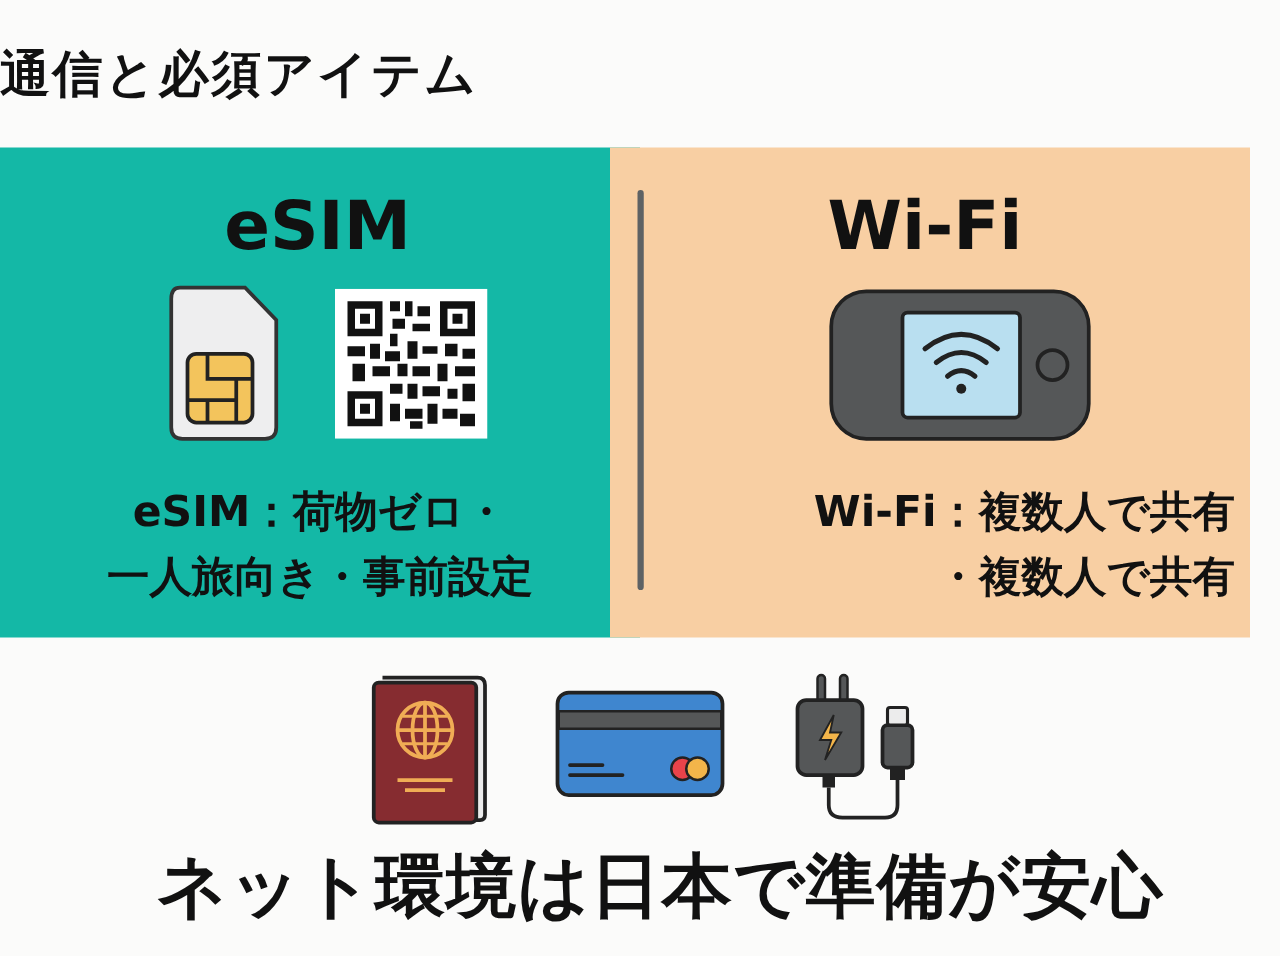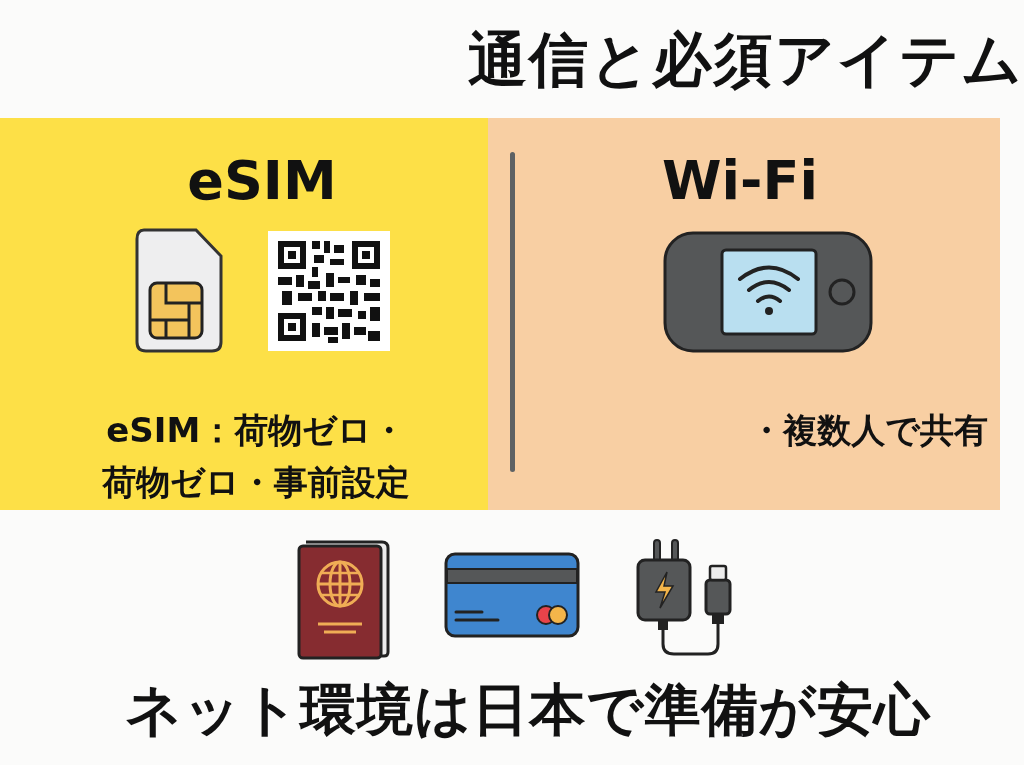--- a/index.html
+++ b/index.html
@@ -1,27 +1,27 @@
 <!DOCTYPE html>
 <html><head>
 <meta charset="utf-8">
 <style>
   html, body { margin:0; padding:0; }
   body { width:1024px; height:765px; background:#fbfbfa; position:relative; overflow:hidden;
          font-family:"DejaVu Sans", "Liberation Sans", sans-serif; color:#111; }
-  .title { position:absolute; top:22px; left:0; width:1024px; text-align:right;
-           font-size:59px; font-weight:bold; letter-spacing:2px; line-height:76px; }
+  .title { position:absolute; top:22px; left:0; width:1024px; text-align:left;
+           font-size:40px; font-weight:bold; letter-spacing:2px; line-height:76px; }
   .panel { position:absolute; top:118px; height:392px; }
-  .panel.left { left:0; width:512px; background:#fde047;padding-left:16px; }
+  .panel.left { left:0; width:512px; background:#14b8a6; }
   .panel.right { left:488px; width:512px; background:#f8cfa3; }
   .divider { position:absolute; left:510px; top:152px; width:5px; height:320px; background:#5e6264; border-radius:3px; }
   .panel-heading { position:absolute; top:28px; width:100%; text-align:center; font-size:54px; font-weight:bold; line-height:70px; }
   .left .panel-heading { left:-2px; }
   .right .panel-heading { left:-4px; }
-  .desc { position:absolute; font-size:34px; font-weight:bold; line-height:52px; white-space:nowrap;margin-top:20px; }
+  .desc { position:absolute; font-size:34px; font-weight:bold; line-height:52px; white-space:nowrap; }
   .left .desc { top:266px; left:0; width:512px; text-align:center; }
   .right .desc { top:266px; left:0; width:500px; text-align:right; }
   .icon { position:absolute; }
   .sim { left:134px; top:110px; }
   .qr { left:268px; top:113px; }
   .router { left:662px; top:230px; }
   .bottom-icons .icon { top:536px; }
   .passport { left:296px; }
   .card { left:444px; top:552px !important; }
   .charger { left:632px; }
@@ -30,27 +30,28 @@
 </style>
 </head>
 <body>
 
 <div class="title">通信と必須アイテム</div>
 
 <div class="panel left">
   <div class="panel-heading">eSIM</div>
   <div class="desc">
     <div>eSIM：荷物ゼロ・</div>
-    <div>荷物ゼロ・事前設定</div>
+    <div>一人旅向き・事前設定</div>
   </div>
 </div>
 
 <div class="panel right">
   <div class="panel-heading">Wi-Fi</div>
   <div class="desc">
+    <div>Wi-Fi：複数人で共有</div>
     <div>・複数人で共有</div>
   </div>
 </div>
 
 <div class="divider"></div>
 
 <div class="icon sim" style="top:228px">
   <svg width="90" height="126" viewBox="0 0 90 126">
     <path d="M10 2 H62 L87 28 V114 Q87 123 78 123 H12 Q3 123 3 114 V11 Q3 2 10 2 Z" fill="#eeeeef" stroke="#333" stroke-width="3"></path>
     <rect x="16" y="55" width="52" height="55" rx="7" fill="#f3c45c" stroke="#222" stroke-width="3"></rect>

